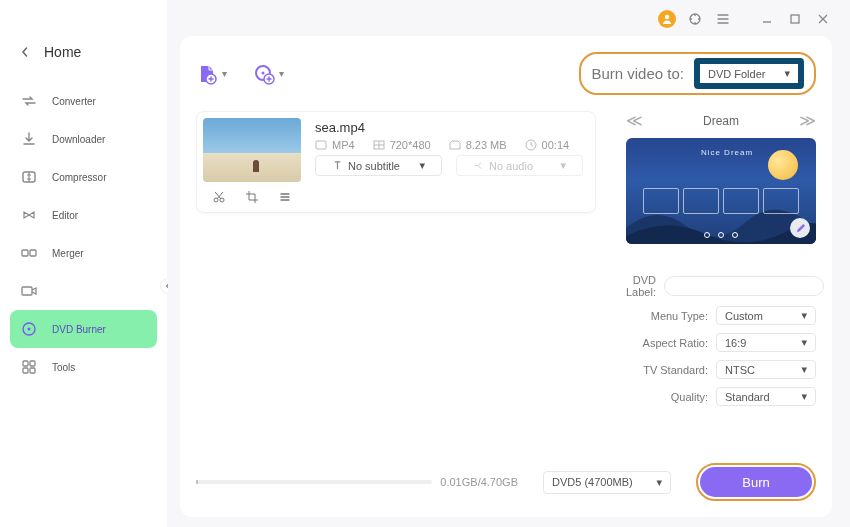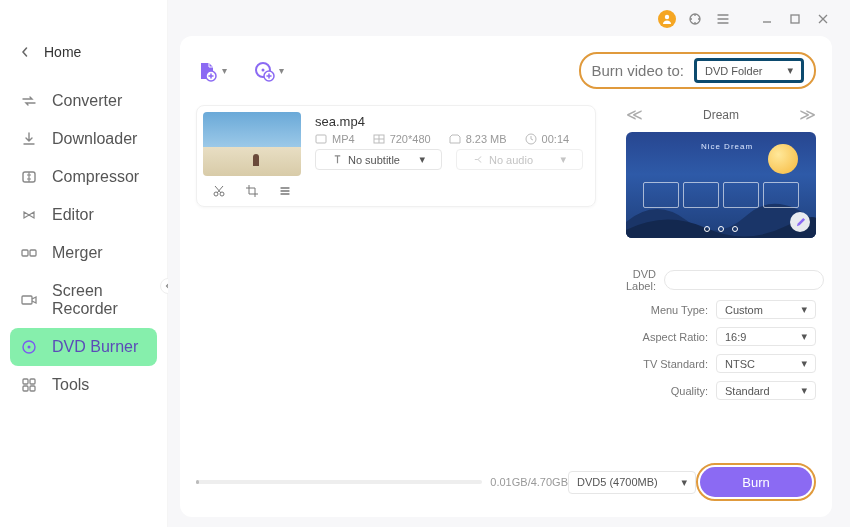--- a/index.html
+++ b/index.html
@@ -3,42 +3,42 @@
 <meta charset="utf-8">
 <style>
 * { box-sizing: border-box; margin: 0; padding: 0; font-family: -apple-system, "Segoe UI", Arial, sans-serif; }
 body { width: 850px; height: 527px; background: #fff; overflow: hidden; font-size: 12px; color: #555; }
 .app { display: flex; width: 850px; height: 527px; position: relative; }
 
 
 .sidebar { width: 168px; background: #fff; padding-top: 26px; border-right: 1px solid #f5f5f5; display: flex; flex-direction: column; }
 .home-row { display: flex; align-items: center; padding: 18px 14px 22px 20px; gap: 14px; font-size: 14px; color: #333; }
 .nav-list { display: flex; flex-direction: column; padding: 0 10px; }
-.nav-item { display: flex; align-items: center; gap: 14px; padding: 10px 10px; border-radius: 8px; cursor: pointer; font-size: 16px; color: #555; }
+.nav-item { display: flex; align-items: center; gap: 14px; padding: 10px 10px; border-radius: 8px; cursor: pointer; font-size: 10px; color: #555; }
 .nav-item.active { background: #86efac; color: #5b4bb8; }
 .nav-item .icon { width: 18px; height: 18px; display: flex; align-items: center; justify-content: center; color: #888; }
 .nav-item.active .icon { color: #7a5af0; }
 .collapser { position: absolute; left: 160px; top: 278px; width: 16px; height: 16px; background: #fff; border: 1px solid #eee; border-radius: 50%; display:flex; align-items:center; justify-content:center; font-size:10px; color:#888; cursor:pointer; }
 
 
 .main { flex: 1; background: #f7f7f9; display: flex; flex-direction: column; position: relative; }
 .titlebar { height: 30px; display: flex; align-items: center; justify-content: flex-end; gap: 10px; padding: 8px 18px 0 0; }
 .tb-btn { width: 18px; height: 18px; display:flex; align-items:center; justify-content:center; color:#888; cursor:pointer; }
 .avatar { width: 18px; height: 18px; border-radius: 50%; background: #f5a623; display:flex; align-items:center; justify-content:center; cursor:pointer; }
 .avatar svg { width:12px; height:12px; }
 
 .content { flex: 1; margin: 6px 18px 10px 12px; background: #fff; border-radius: 12px; padding: 16px; position: relative; display:flex; flex-direction:column; }
 .toolbar { display:flex; align-items:center; }
 .tool-btn { display:flex; align-items:center; gap:2px; margin-right: 26px; cursor:pointer; }
 .tool-btn svg { width: 22px; height: 22px; }
 .caret { font-size:10px; color:#888; margin-left:2px; }
 
 .burn-target { margin-left: auto; display:flex; align-items:center; border: 2px solid #e09a3c; border-radius: 18px; padding: 4px 10px; gap: 10px; }
 .burn-target .lbl { font-size: 15px; color: #777; }
-.burn-target .sel { display:flex; align-items:center; justify-content:space-between; width: 110px; border: 3px solid #0c4a6e; border-radius: 4px; padding: 3px 8px; font-size: 11px; color:#555; cursor:pointer; }
+.burn-target .sel { display:flex; align-items:center; justify-content:space-between; width: 110px; border: 6px solid #0c4a6e; border-radius: 4px; padding: 3px 8px; font-size: 11px; color:#555; cursor:pointer; }
 
 .body-row { display:flex; gap: 30px; margin-top: 16px; }
 
 
 .file-col { flex: 1; }
 .file-card { display:flex; border: 1px solid #f0f0f0; border-radius: 8px; padding: 6px; box-shadow: 0 1px 3px rgba(0,0,0,.04); }
 .thumb-col { display:flex; flex-direction:column; width: 98px; }
 .thumb { width: 98px; height: 64px; border-radius: 4px; background: linear-gradient(180deg,#6aa9d8 0%,#9cc9e8 55%,#e8dec3 55%,#d8cba8 100%); position:relative; overflow:hidden; }
 .thumb::after { content:""; position:absolute; left:50px; bottom:10px; width:6px; height:12px; background:#6b4a3a; border-radius:3px 3px 0 0; }
 .thumb-tools { display:flex; justify-content: space-around; margin-top: 6px; }
@@ -68,21 +68,21 @@
 .dot { width:6px; height:6px; border-radius:50%; border:1px solid #fff; }
 .edit-bubble { position:absolute; right:6px; bottom:6px; width:20px; height:20px; border-radius:50%; background:rgba(255,255,255,.9); display:flex; align-items:center; justify-content:center; cursor:pointer; }
 
 .settings { margin-top: 30px; display:flex; flex-direction:column; gap: 8px; justify-content: center; }
 .setting-row { display:flex; align-items:center; gap: 8px; }
 .setting-row .slabel { width: 82px; text-align:right; font-size:11px; color:#777; }
 .setting-row .sinput { flex:1; border:1px solid #e6e6e6; border-radius:12px; height:20px; padding:0 8px; font-size:11px; color:#555; cursor:pointer; }
 .setting-row .ssel { flex:1; display:flex; align-items:center; justify-content:space-between; border:1px solid #e6e6e6; border-radius:4px; padding: 2px 8px; font-size:11px; color:#555; cursor:pointer; }
 
 
-.footer { margin-top:auto; display:flex; align-items:center; gap: 0; padding-top: 12px; }
+.footer { margin-top:auto; display:flex; align-items:center; gap: 25px; padding-top: 12px; }
 .progress { flex:1; display:flex; align-items:center; gap:8px; }
 .bar { flex:1; height:4px; background:#eee; border-radius:2px; position:relative; }
 .bar .fill { position:absolute; left:0; top:0; height:100%; width:1%; background:#bbb; border-radius:2px; }
 .progress .txt { font-size:11px; color:#999; }
 .disc-sel { width: 128px; display:flex; align-items:center; justify-content:space-between; border:1px solid #e6e6e6; border-radius:4px; padding:4px 8px; font-size:11px; color:#555; cursor:pointer; }
 .burn-wrap { border:2px solid #e09a3c; border-radius: 22px; padding:2px; }
 .burn-btn { width: 112px; height: 30px; border-radius: 18px; background:#8b6af3; color:#fff; display:flex; align-items:center; justify-content:center; font-size:13px; cursor:pointer; }
 </style>
 </head>
 <body>
@@ -138,21 +138,20 @@
           </span>
         <span>Merger</span>
       </div>
       <div class="nav-item">
         <span class="icon">
             <svg viewBox="0 0 18 18" width="18" height="18">
               <rect x="2" y="5" width="10" height="8" rx="1" stroke="currentColor" stroke-width="1.3" fill="none"></rect>
               <path d="M12 8l4-2v6l-4-2" stroke="currentColor" stroke-width="1.3" fill="none"></path>
             </svg>
           </span>
-        <span>Screen Recorder</span>
       </div>
       <div class="nav-item active">
         <span class="icon">
             <svg viewBox="0 0 18 18" width="18" height="18">
               <circle cx="9" cy="9" r="6" stroke="currentColor" stroke-width="1.4" fill="none"></circle>
               <circle cx="9" cy="9" r="1.5" fill="currentColor"></circle>
             </svg>
           </span>
         <span>DVD Burner</span>
       </div>

